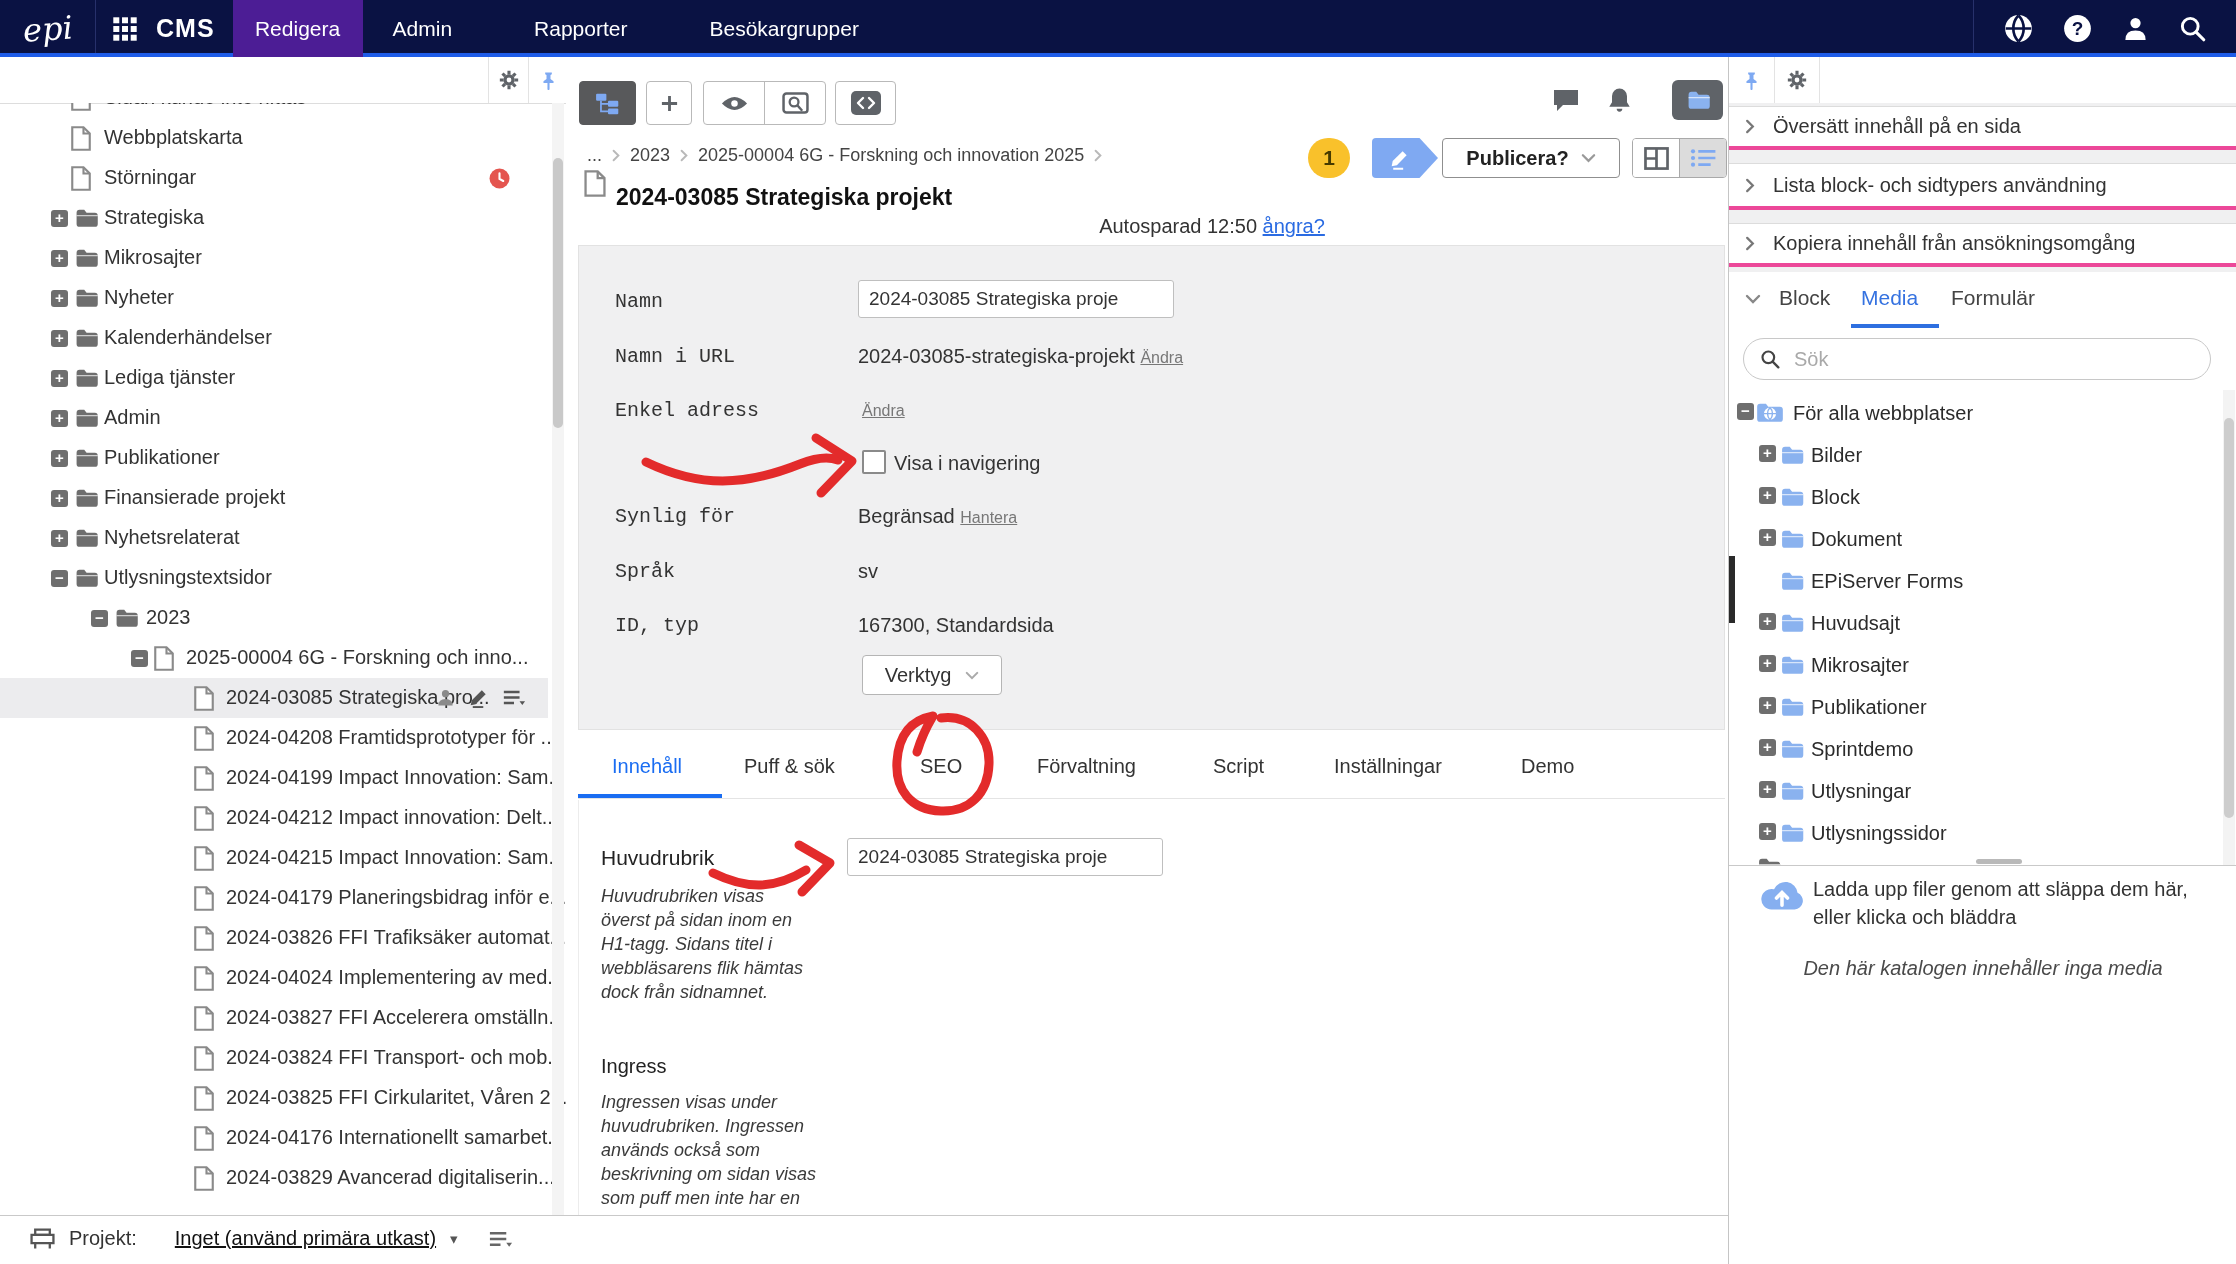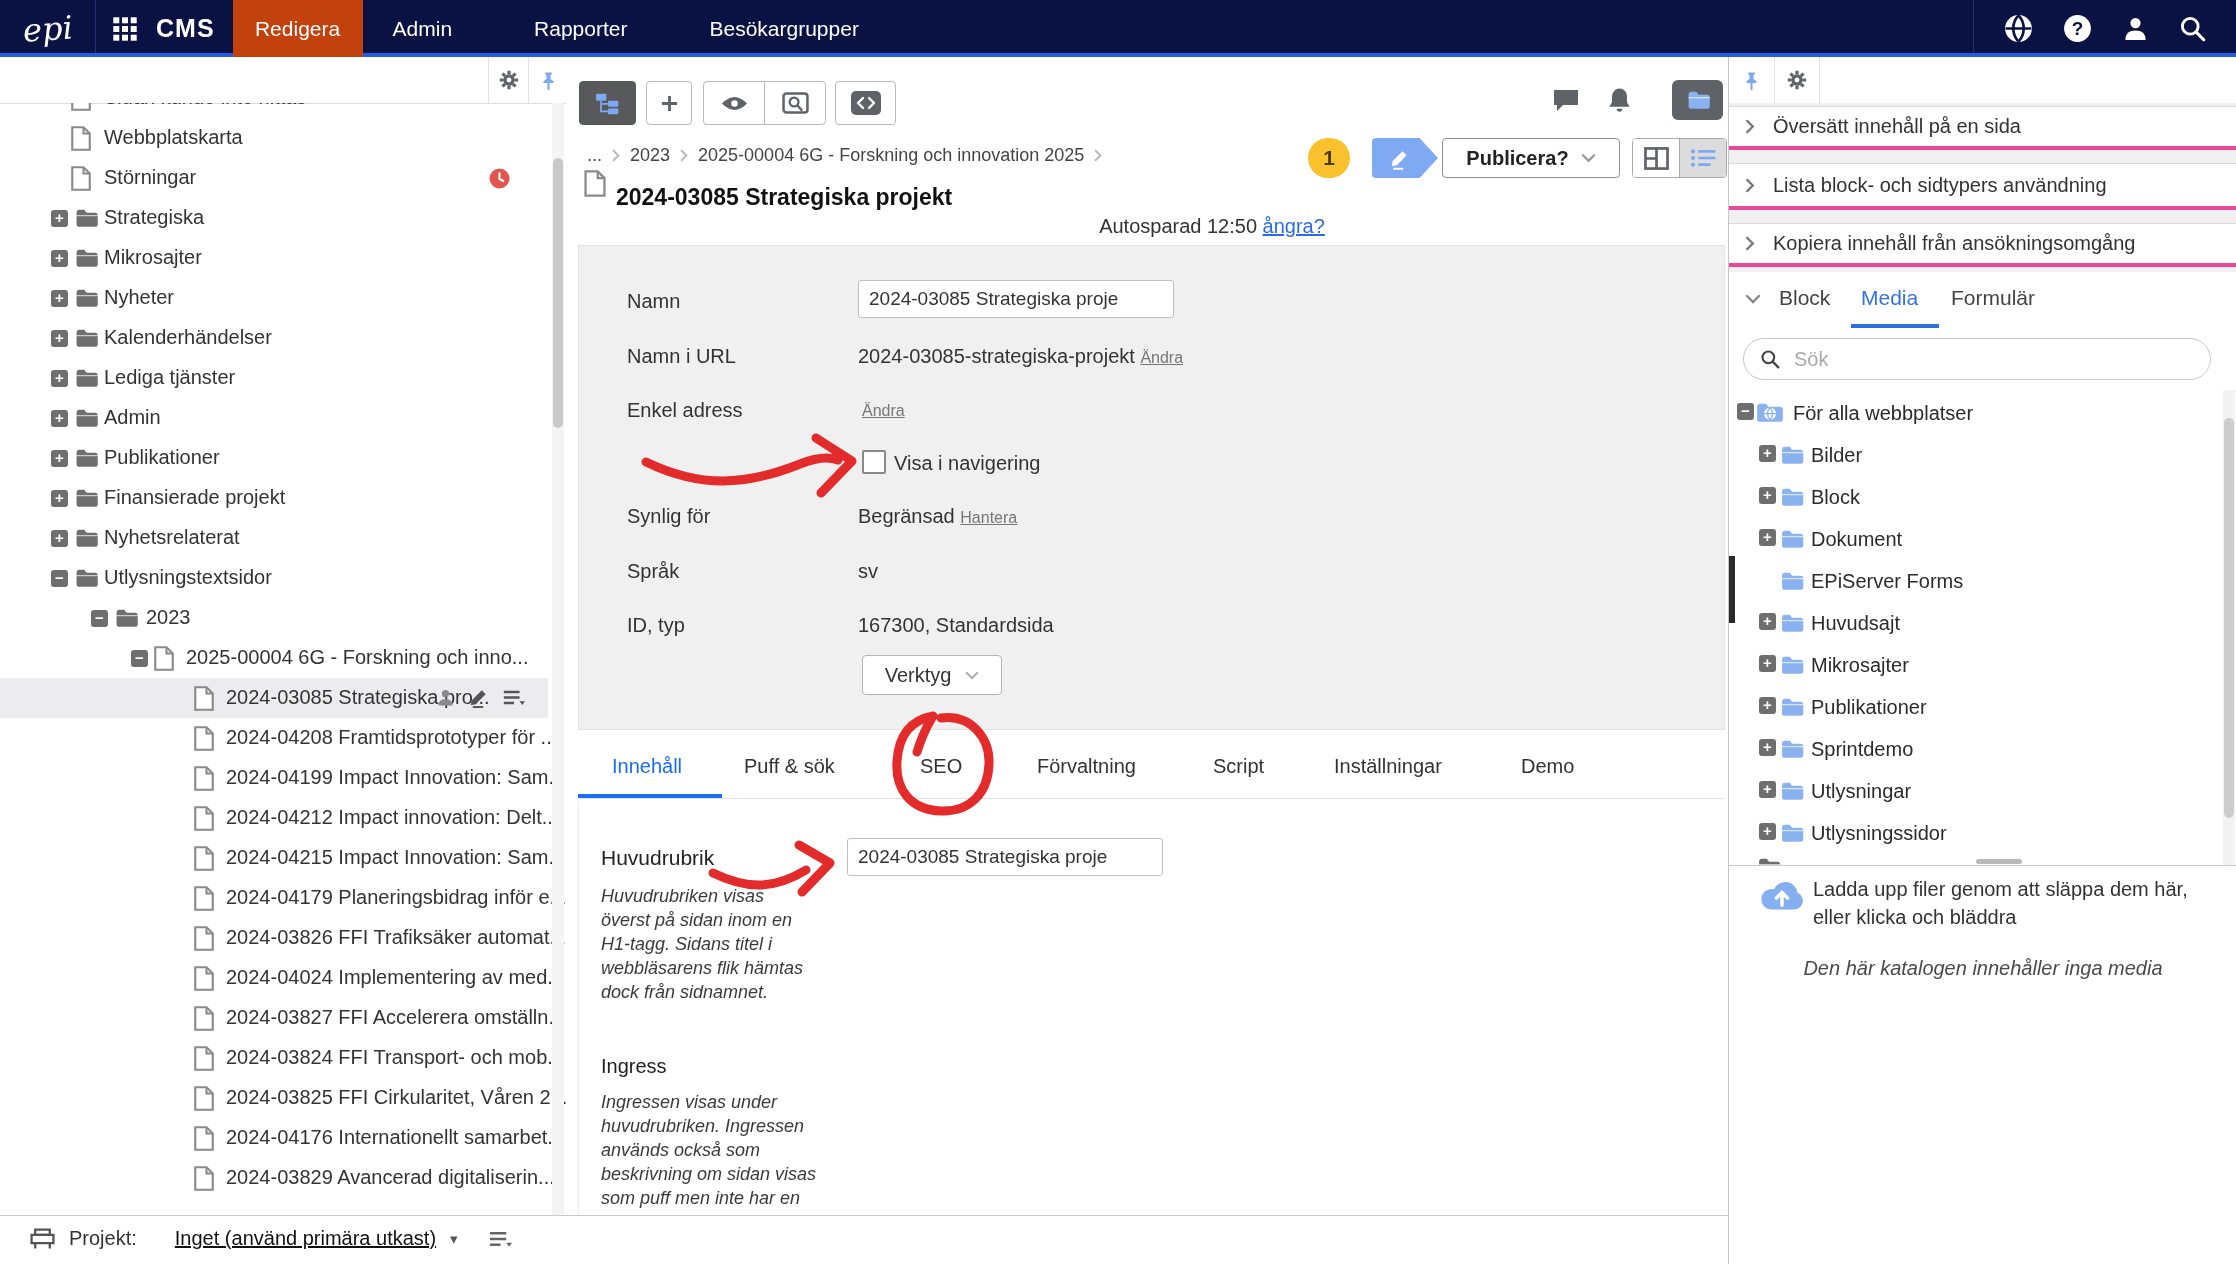--- a/index.html
+++ b/index.html
@@ -7,21 +7,21 @@
   .abs{position:absolute;}
   svg.ic{display:inline-block;vertical-align:middle;}
   
   .topbar{position:absolute;left:0;top:0;width:2236px;height:57px;background:#0a1243;display:flex;align-items:stretch;z-index:20;}
   .topbar .blueline{position:absolute;left:0;top:53px;width:2236px;height:4px;background:#1f5ce8;}
   .logo-cell{width:95px;display:flex;align-items:center;justify-content:center;border-right:1px solid #27306b;}
   .logo-text{font-family:"DejaVu Serif",serif;font-style:italic;font-size:32px;color:#fff;transform:rotate(-4deg);}
   .grid-cell{display:flex;align-items:center;padding:0 0 0 16px;}
   .cms-label{color:#fff;font-weight:bold;font-size:25px;letter-spacing:1px;display:flex;align-items:center;padding:0 0 0 18px;}
   .navtab{position:relative;z-index:2;display:flex;align-items:center;justify-content:center;color:#fff;font-size:21px;height:57px;padding:0 30px;cursor:pointer;}
-  .navtab.active{background:#c2410c;width:130px;padding:0;}
+  .navtab.active{background:#4c1d95;width:130px;padding:0;}
   .top-icons{margin-left:auto;display:flex;align-items:center;gap:30px;padding:0 30px;border-left:1px solid #27306b;}
   
   .left-panel{position:absolute;left:0;top:57px;width:566px;height:1158px;background:#fff;border-right:1px solid #d7d7d7;overflow:hidden;}
   .lp-header{position:absolute;left:0;top:0;width:566px;height:46px;background:#fff;border-bottom:1px solid #ddd;}
   .lp-cell{position:absolute;top:0;height:46px;width:40px;display:flex;align-items:center;justify-content:center;border-left:1px solid #e3e3e3;}
   .lp-tree{position:absolute;left:0;top:46px;width:566px;height:1112px;overflow:hidden;}
   .lp-tree-inner{position:absolute;left:0;top:-25px;width:566px;}
   .trow{position:relative;height:40px;width:566px;}
   .trow.selected{background:#ececee;width:548px;}
   .tlabel{position:absolute;top:8px;font-size:20px;color:#333;white-space:nowrap;}
@@ -46,21 +46,21 @@
   .page-title{position:absolute;left:50px;top:112px;font-size:23px;font-weight:bold;color:#111;white-space:nowrap;}
   .autosave{position:absolute;left:0;top:158px;width:1162px;text-align:center;padding-left:130px;box-sizing:border-box;font-size:20px;color:#333;}
   .autosave a{color:#2a6be2;}
   .badge1{position:absolute;left:742px;top:81px;width:42px;height:40px;border-radius:20px;background:#f9c12b;color:#463a00;font-weight:bold;font-size:21px;display:flex;align-items:center;justify-content:center;}
   .pencilbtn{position:absolute;left:806px;top:81px;width:66px;height:40px;background:#7fa9f2;clip-path:polygon(0 0,72% 0,100% 50%,72% 100%,0 100%);border-radius:4px;display:flex;align-items:center;justify-content:flex-start;padding-left:16px;box-sizing:border-box;cursor:pointer;}
   .publishbtn{position:absolute;left:876px;top:81px;width:178px;height:40px;background:#fff;border:1px solid #8f8f8f;border-radius:4px;display:flex;align-items:center;justify-content:center;gap:12px;font-size:20px;font-weight:bold;color:#222;cursor:pointer;box-sizing:border-box;}
   .toggles{position:absolute;left:1066px;top:81px;height:40px;display:flex;border:1px solid #a9a9a9;border-radius:4px;overflow:hidden;box-sizing:border-box;}
   .toggles .tg{width:46px;display:flex;align-items:center;justify-content:center;cursor:pointer;background:#fff;}
   .toggles .tg.on{background:#dcdcdc;border-left:1px solid #a9a9a9;}
   .graypanel{position:absolute;left:12px;top:188px;width:1147px;height:485px;background:#f0f0f1;border:1px solid #e2e2e2;box-sizing:border-box;}
-  .flabel{position:absolute;left:48px;font-size:20px;color:#333;}
+  .flabel{position:absolute;left:36px;font-size:20px;color:#333;font-family:Liberation Mono, monospace;}
   .fvalue{position:absolute;left:279px;font-size:20px;color:#333;white-space:nowrap;}
   .flink{font-size:16px;color:#777;text-decoration:underline;cursor:pointer;}
   .txtinput{position:absolute;background:#fff;border:1px solid #bfbfbf;border-radius:3px;font-size:19px;color:#333;padding:0 10px;font-family:"Liberation Sans",sans-serif;box-sizing:border-box;}
   .cb{position:absolute;width:24px;height:24px;background:#fff;border:2px solid #8a8a8a;border-radius:2px;box-sizing:border-box;cursor:pointer;}
   .verktyg{position:absolute;left:283px;top:409px;width:140px;height:40px;background:#fff;border:1px solid #b5b5b5;border-radius:4px;display:flex;align-items:center;justify-content:center;gap:14px;font-size:20px;color:#333;cursor:pointer;box-sizing:border-box;}
   .tabsrow{position:absolute;left:12px;top:676px;width:1147px;height:66px;background:#fff;border-bottom:1px solid #e4e4e4;box-sizing:border-box;}
   .mtab{position:absolute;top:0;height:66px;line-height:66px;font-size:20px;color:#333;cursor:pointer;white-space:nowrap;}
   .mtab.active{color:#1a6df2;}
   .tab-underline{position:absolute;left:0;bottom:0;width:144px;height:4px;background:#1a6df2;}
   .content{position:absolute;left:12px;top:743px;width:1147px;height:415px;background:#fff;border-left:1px solid #ececec;box-sizing:border-box;}

